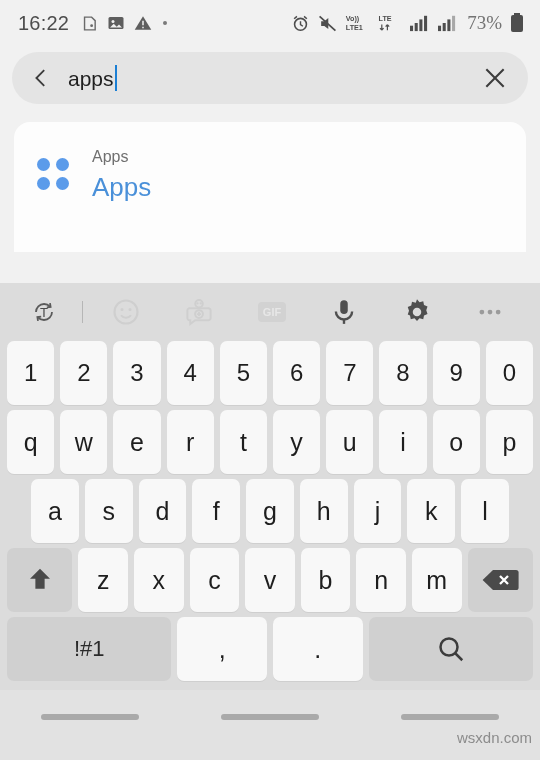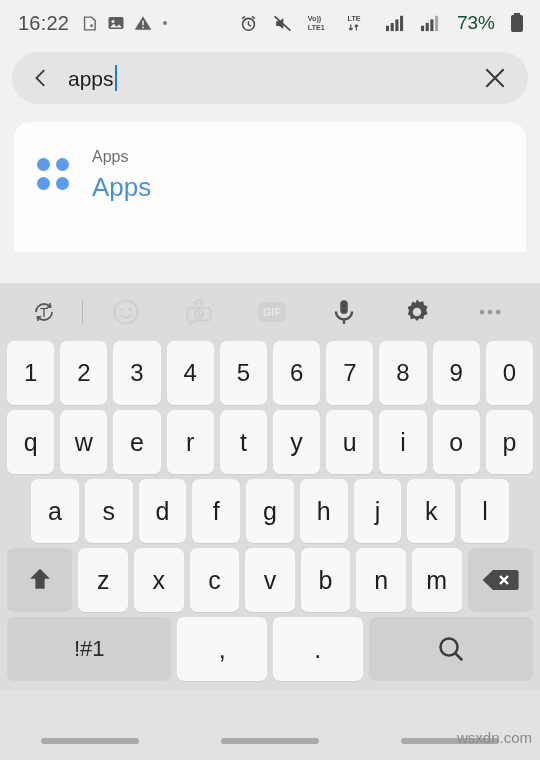--- a/index.html
+++ b/index.html
@@ -22,24 +22,24 @@
     height: 46px;
     flex: 0 0 46px;
     display: flex;
     align-items: center;
     justify-content: space-between;
     padding: 0 16px 0 18px;
     background: #f1f1f1;
     color: #5a5a5a;
   }
   .status-left { display: flex; align-items: center; gap: 9px; }
-  .status-right { display: flex; align-items: center; gap: 15px; }
+  .status-right { display: flex; align-items: center; gap: 8px; }
   .clock { font-size: 20px; letter-spacing: .2px; color: #4d4d4d; margin-right: 3px; }
   .sicon { display: inline-flex; align-items: center; justify-content: center; }
-  .pct { font-size: 19px; color: #14532d; margin-left: 2px; }
+  .pct { font-size: 19px; color: #737373; margin-left: 2px; font-family: Liberation Serif, serif; }
 
   
   .search-wrap {
     flex: 0 0 66px;
     padding: 6px 12px 8px 12px;
     background: #f1f1f1;
   }
   .search-bar {
     height: 52px;
     border-radius: 26px;
@@ -153,21 +153,21 @@
   .key.narrow { flex: .72; }
   .key.shift, .key.back { flex: 1.32; }
   .key.symrow { flex: 1.32; }
   .key.searchk { flex: 1.32; background: #d0d0d0; box-shadow: none; }
 
   
   .navbar {
     flex: 0 0 70px;
     background: #e2e2e2;
     display: flex;
-    align-items: flex-end;
+    align-items: center;
     justify-content: space-around;
     padding-bottom: 16px;
     position: relative;
   }
   .nav-pill {
     width: 98px;
     height: 6px;
     border-radius: 3px;
     background: #a9a9a9;
   }

